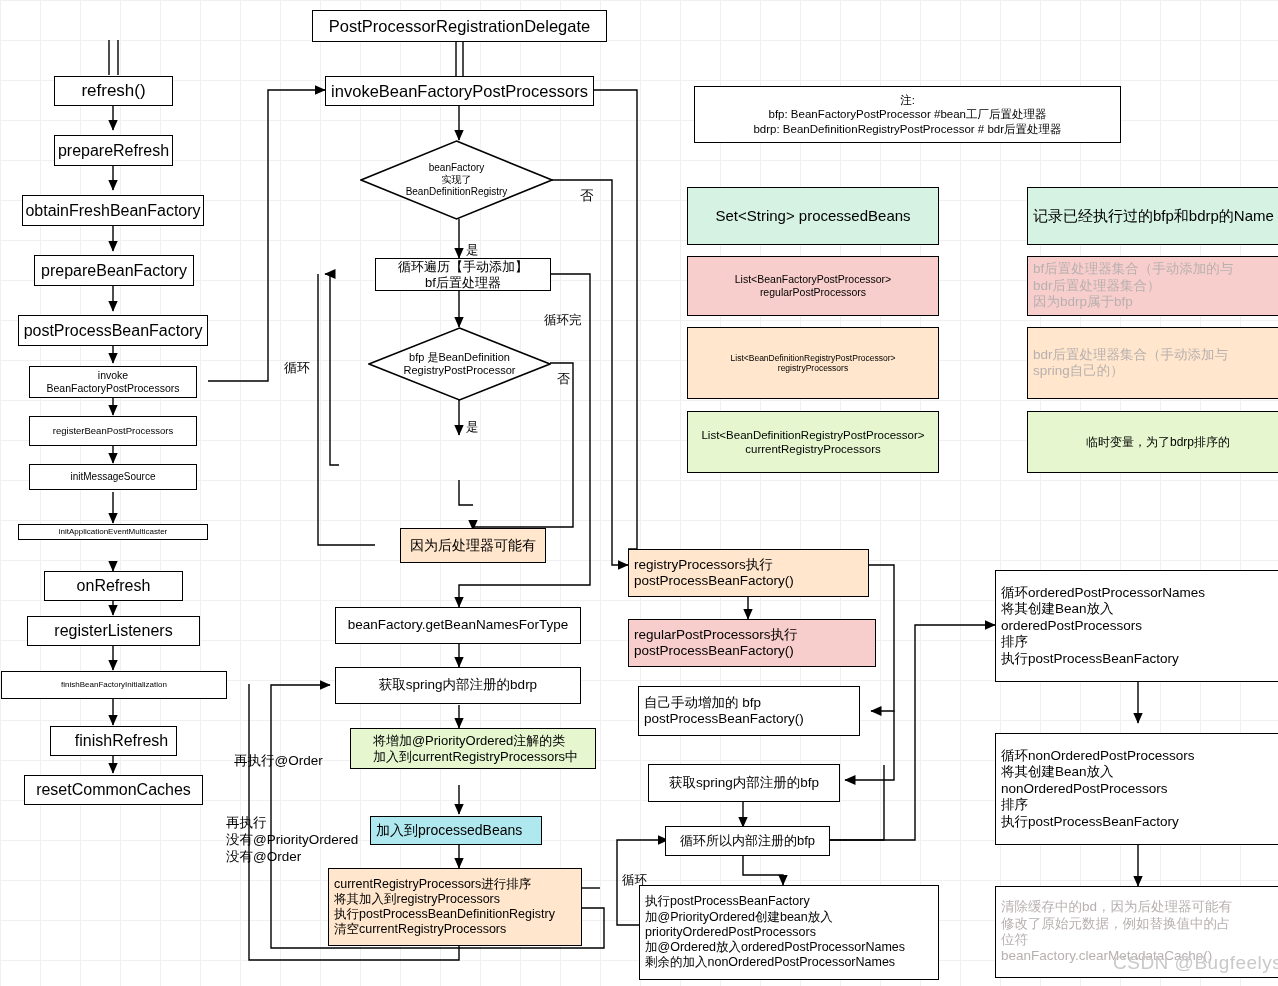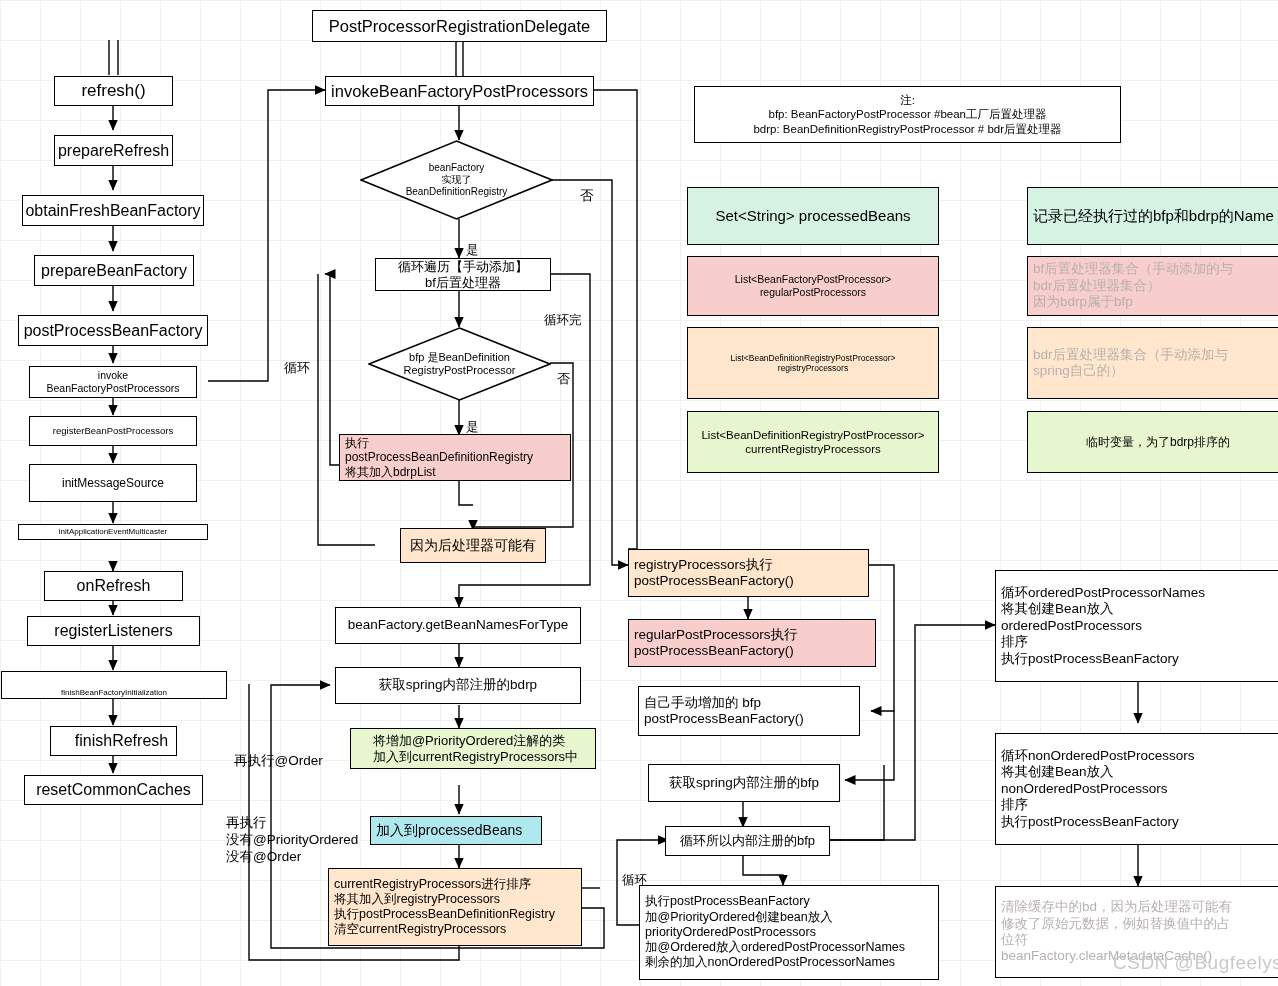--- a/index.html
+++ b/index.html
@@ -172,37 +172,37 @@
 
   <div class="node ctr" style="left:29px;top:366px;width:168px;height:32px;font-size:10.5px;">
     <span>invoke
 BeanFactoryPostProcessors</span>
   </div>
 
   <div class="node ctr" style="left:29px;top:416px;width:168px;height:30px;font-size:9.5px;">
     <span>registerBeanPostProcessors</span>
   </div>
 
-  <div class="node ctr" style="left:29px;top:464px;width:168px;height:38px;font-size:12px;">
+  <div class="node ctr" style="left:29px;top:464px;width:168px;height:26px;font-size:10px;">
     <span>initMessageSource</span>
   </div>
 
   <div class="node ctr" style="left:18px;top:524px;width:190px;height:16px;font-size:8px;">
     <span>initApplicationEventMulticaster</span>
   </div>
 
   <div class="node ctr" style="left:44px;top:571px;width:139px;height:30px;font-size:16px;">
     <span>onRefresh</span>
   </div>
 
   <div class="node ctr" style="left:27px;top:616px;width:173px;height:30px;font-size:16px;">
     <span>registerListeners</span>
   </div>
 
-  <div class="node ctr" style="left:1px;top:671px;width:226px;height:28px;font-size:8px;align-items:flex-end;">
+  <div class="node ctr" style="left:1px;top:671px;width:226px;height:28px;font-size:8px;">
     <span>finishBeanFactoryInitialization</span>
   </div>
 
   <div class="node ctr" style="left:50px;top:726px;width:127px;height:30px;font-size:16px;padding-left:16px;">
     <span>finishRefresh</span>
   </div>
 
   <div class="node ctr" style="left:24px;top:775px;width:179px;height:30px;font-size:16px;">
     <span>resetCommonCaches</span>
   </div>
@@ -230,25 +230,20 @@
   </div>
 
   <div class="diamond" style="left:368px;top:327px;width:183px;height:74px;font-size:11px;">
     <svg class="dshape" viewBox="0 0 183 74" preserveAspectRatio="none">
       <polygon points="91.5,1 182,37 91.5,73 1,37" fill="#fff" stroke="#000" stroke-width="1.6" vector-effect="non-scaling-stroke"></polygon>
     </svg>
     <span class="dtxt">bfp 是BeanDefinition
 RegistryPostProcessor</span>
   </div>
 
-  <div class="node lft" style="left:339px;top:434px;width:232px;height:47px;font-size:12px;background:#f8cecc;">
-    <span>执行
-postProcessBeanDefinitionRegistry
-将其加入bdrpList</span>
-  </div>
 
   <div class="node ctr" style="left:400px;top:528px;width:146px;height:35px;font-size:14px;background:#ffe6cc;">
     <span>因为后处理器可能有</span>
   </div>
 
   <div class="node ctr" style="left:335px;top:607px;width:246px;height:37px;font-size:13.5px;">
     <span>beanFactory.getBeanNamesForType</span>
   </div>
 
   <div class="node ctr" style="left:335px;top:667px;width:246px;height:37px;font-size:13.5px;">

